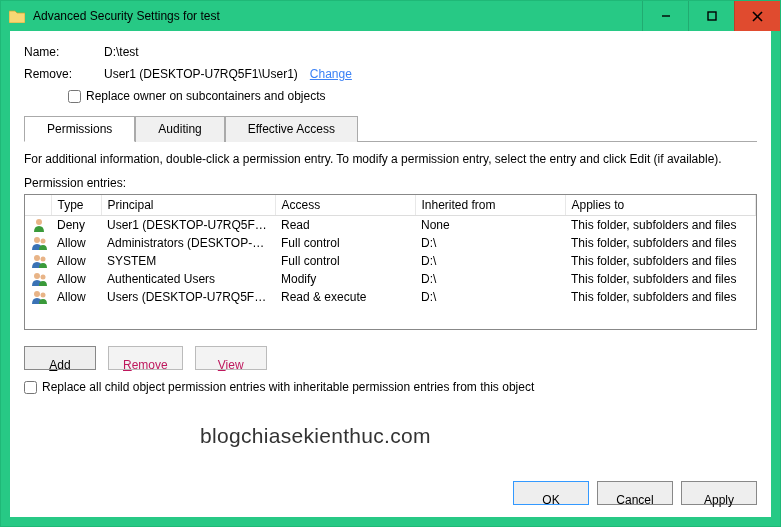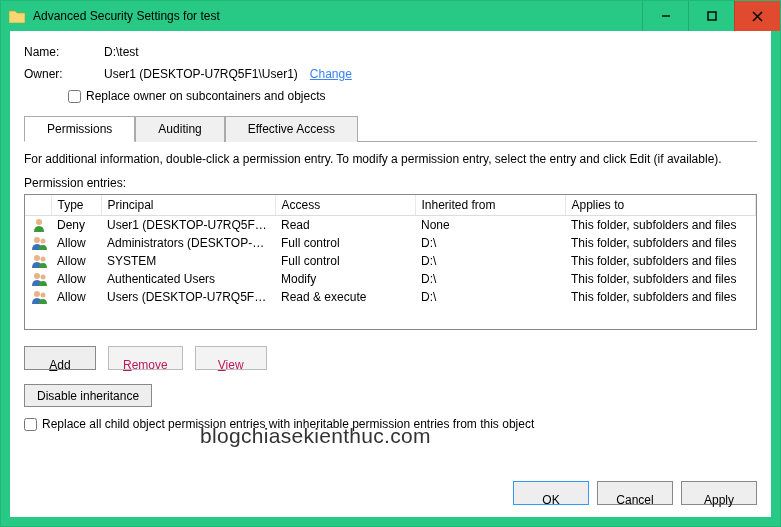--- a/index.html
+++ b/index.html
@@ -210,21 +210,21 @@
 
   <div class="inner-frame">
     <div class="content">
 
       <div class="info-row">
         <span class="info-label">Name:</span>
         <span>D:\test</span>
       </div>
 
       <div class="info-row">
-        <span class="info-label">Owner:</span>
+        <span class="info-label">Remove:</span>
         <span>User1 (DESKTOP-U7RQ5F1\User1)</span>
         <span class="link">Change</span>
       </div>
 
       <div class="cb-row">
         <input type="checkbox" style="">
         <span>Replace owner on subcontainers and objects</span>
       </div>
 
       <div class="tabs">
@@ -334,23 +334,20 @@
               </tbody>
           </table>
         </div>
 
         <div class="btn-row">
           <button class="btn">Add</button>
           <button class="btn disabled" disabled="">Remove</button>
           <button class="btn disabled" disabled="">View</button>
         </div>
 
-        <div class="btn-row inherit-row no-ul">
-          <button class="btn" style="padding:0 12px">Disable inheritance</button>
-        </div>
 
         <div class="child-cb-row">
           <input type="checkbox" style="">
           <span>Replace all child object permission entries with inheritable permission entries from this object</span>
         </div>
       </div>
     </div>
 
     <div class="footer no-ul">
       <button class="btn highlight">OK</button>

